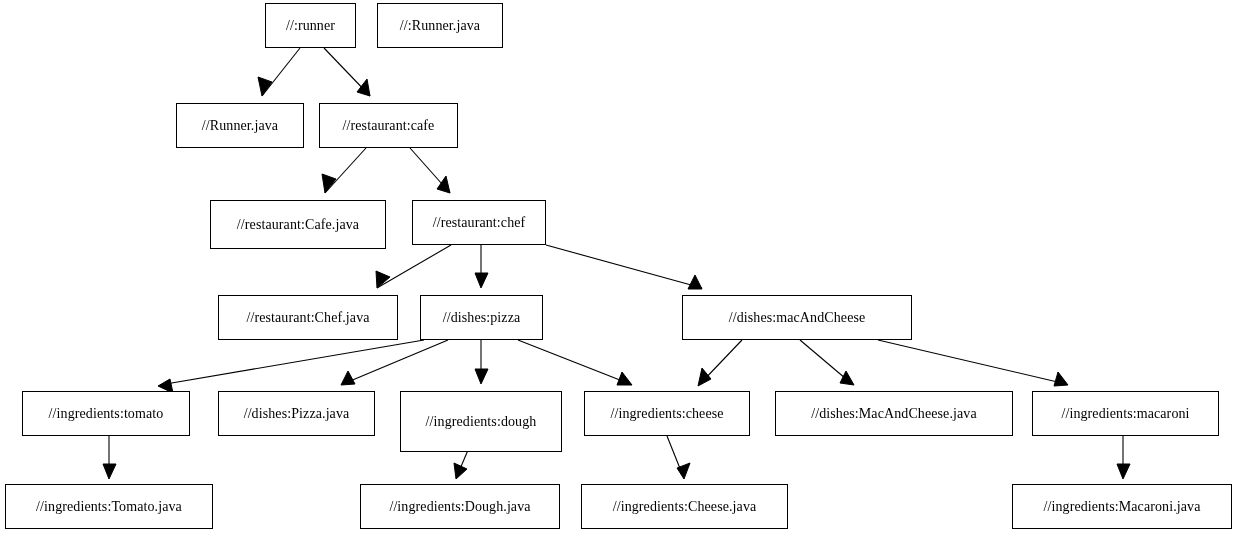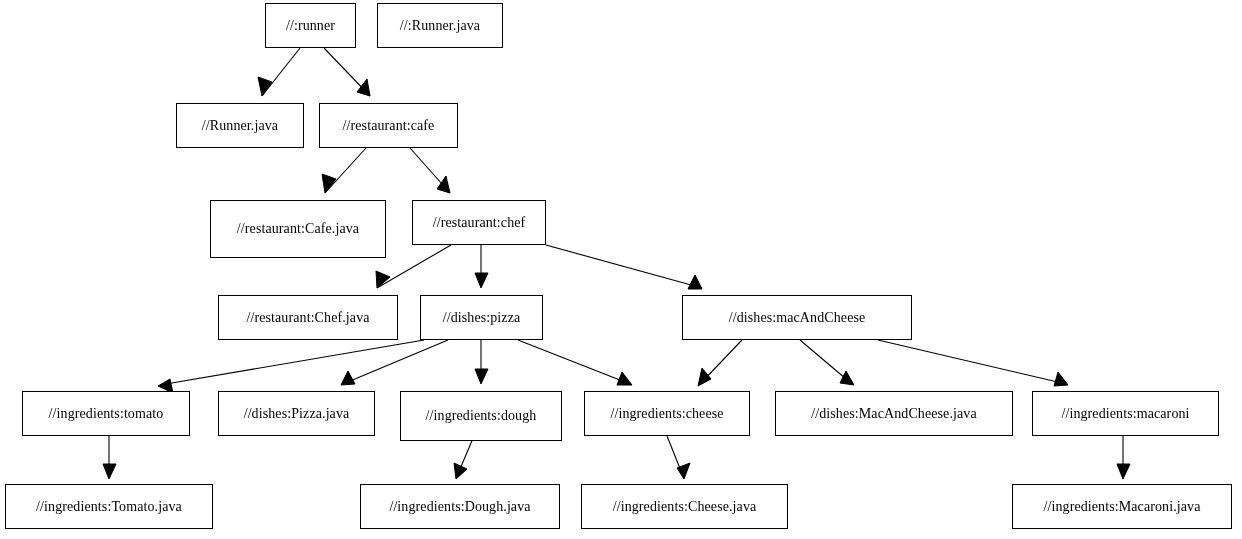--- a/index.html
+++ b/index.html
@@ -98,42 +98,42 @@
       </div>
       <div class="graph-node" style="left: 377px; top: 3px; width: 126px; height: 45px; border-color: rgb(0, 0, 0); background: rgb(255, 255, 255);">
         <span class="node-label" style="color: rgb(0, 0, 0);">//:Runner.java</span>
       </div>
       <div class="graph-node" style="left: 176px; top: 103px; width: 128px; height: 45px; border-color: rgb(0, 0, 0); background: rgb(255, 255, 255);">
         <span class="node-label" style="color: rgb(0, 0, 0);">//Runner.java</span>
       </div>
       <div class="graph-node" style="left: 319px; top: 103px; width: 139px; height: 45px; border-color: rgb(0, 0, 0); background: rgb(255, 255, 255);">
         <span class="node-label" style="color: rgb(0, 0, 0);">//restaurant:cafe</span>
       </div>
-      <div class="graph-node" style="left: 210px; top: 200px; width: 176px; height: 58px; border-color: rgb(0, 0, 0); background: rgb(255, 255, 255);">
+      <div class="graph-node" style="left: 210px; top: 200px; width: 176px; height: 49px; border-color: rgb(0, 0, 0); background: rgb(255, 255, 255);">
         <span class="node-label" style="color: rgb(0, 0, 0);">//restaurant:Cafe.java</span>
       </div>
       <div class="graph-node" style="left: 412px; top: 200px; width: 134px; height: 45px; border-color: rgb(0, 0, 0); background: rgb(255, 255, 255);">
         <span class="node-label" style="color: rgb(0, 0, 0);">//restaurant:chef</span>
       </div>
       <div class="graph-node" style="left: 218px; top: 295px; width: 180px; height: 45px; border-color: rgb(0, 0, 0); background: rgb(255, 255, 255);">
         <span class="node-label" style="color: rgb(0, 0, 0);">//restaurant:Chef.java</span>
       </div>
       <div class="graph-node" style="left: 420px; top: 295px; width: 123px; height: 45px; border-color: rgb(0, 0, 0); background: rgb(255, 255, 255);">
         <span class="node-label" style="color: rgb(0, 0, 0);">//dishes:pizza</span>
       </div>
       <div class="graph-node" style="left: 682px; top: 295px; width: 230px; height: 45px; border-color: rgb(0, 0, 0); background: rgb(255, 255, 255);">
         <span class="node-label" style="color: rgb(0, 0, 0);">//dishes:macAndCheese</span>
       </div>
       <div class="graph-node" style="left: 22px; top: 391px; width: 168px; height: 45px; border-color: rgb(0, 0, 0); background: rgb(255, 255, 255);">
         <span class="node-label" style="color: rgb(0, 0, 0);">//ingredients:tomato</span>
       </div>
       <div class="graph-node" style="left: 218px; top: 391px; width: 157px; height: 45px; border-color: rgb(0, 0, 0); background: rgb(255, 255, 255);">
         <span class="node-label" style="color: rgb(0, 0, 0);">//dishes:Pizza.java</span>
       </div>
-      <div class="graph-node" style="left: 400px; top: 391px; width: 162px; height: 50px; border-color: rgb(0, 0, 0); background: rgb(255, 255, 255);">
+      <div class="graph-node" style="left: 400px; top: 391px; width: 162px; height: 61px; border-color: rgb(0, 0, 0); background: rgb(255, 255, 255);">
         <span class="node-label" style="color: rgb(0, 0, 0);">//ingredients:dough</span>
       </div>
       <div class="graph-node" style="left: 584px; top: 391px; width: 166px; height: 45px; border-color: rgb(0, 0, 0); background: rgb(255, 255, 255);">
         <span class="node-label" style="color: rgb(0, 0, 0);">//ingredients:cheese</span>
       </div>
       <div class="graph-node" style="left: 775px; top: 391px; width: 238px; height: 45px; border-color: rgb(0, 0, 0); background: rgb(255, 255, 255);">
         <span class="node-label" style="color: rgb(0, 0, 0);">//dishes:MacAndCheese.java</span>
       </div>
       <div class="graph-node" style="left: 1032px; top: 391px; width: 187px; height: 45px; border-color: rgb(0, 0, 0); background: rgb(255, 255, 255);">
         <span class="node-label" style="color: rgb(0, 0, 0);">//ingredients:macaroni</span>

